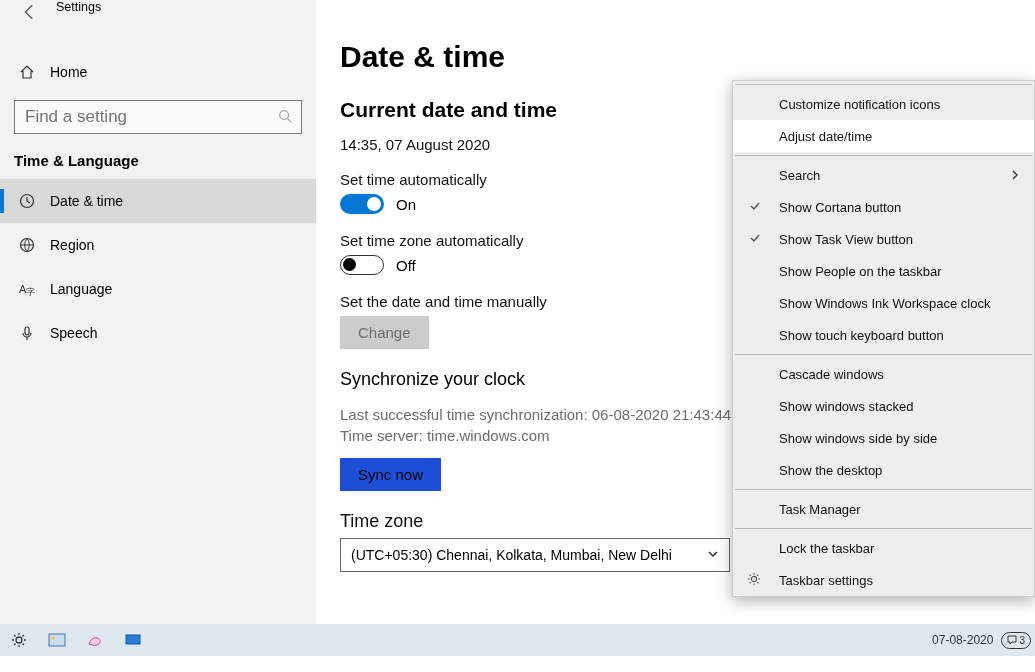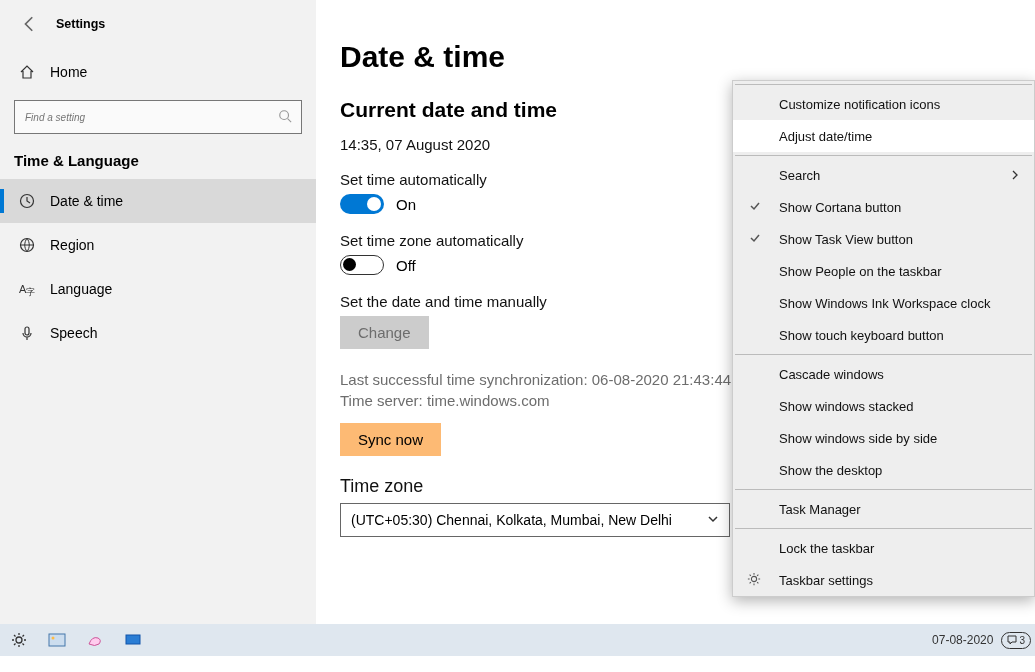--- a/index.html
+++ b/index.html
@@ -1,26 +1,26 @@
 <!DOCTYPE html>
 <html><head>
 <meta charset="utf-8">
 <style>
   * { box-sizing: border-box; margin: 0; padding: 0; }
   body { font-family: "Segoe UI", Arial, sans-serif; font-size: 14px; color: #000; background: #fff; width: 1035px; height: 672px; overflow: hidden; position: relative; }
 
   
   .sidebar { position: absolute; left: 0; top: 0; width: 316px; height: 640px; background: #f2f2f2; }
-  .top-row { display: flex; align-items: center; height: 48px; padding-left: 18px; font-weight: bold; }
+  .top-row { display: flex; align-items: flex-start; height: 48px; padding-left: 18px; }
   .back-btn { width: 24px; height: 24px; display:flex;align-items:center;justify-content:center; }
   .app-title { font-size: 12.5px; margin-left: 14px; }
   .home-row { display:flex; align-items:center; height:40px; padding-left:18px; margin-top: 4px;}
   .home-row .lab { margin-left: 14px; }
   .search-wrap { margin: 8px 14px 10px 14px; position:relative; }
-  .search-inp { width:100%; height:34px; border:1px solid #777; background:#fafafa; padding:0 32px 0 10px; font-size:10px; outline:none;font-style:italic;}
+  .search-inp { width:100%; height:34px; border:1px solid #777; background:#fafafa; padding:0 32px 0 10px; font-size:17px; outline:none;}
   .search-icn { position:absolute; right:10px; top:9px; opacity:.6;}
   .cat-head { padding: 8px 14px 10px 14px; font-weight:600; font-size:15px;}
   .nav-item { display:flex; align-items:center; height:44px; padding-left:18px; position:relative; cursor:default;}
   .nav-item.active { background:#d9d9d9; }
   .nav-item.active::before { content:""; position:absolute; left:0; top:10px; bottom:10px; width:4px; background:#0078d4; }
   .nav-item .lab { margin-left:14px; }
   .icn { width:18px; height:18px; display:inline-flex; align-items:center; justify-content:center; color:#333;}
 
   
   .main { position:absolute; left:340px; top:0; right:0; height:640px; padding-top:40px; }
@@ -145,23 +145,24 @@
           <div class="knob"></div>
         </div>
       <span class="toglab">Off</span>
     </div>
 
     <div class="lbl">Set the date and time manually</div>
     <button class="btn disabled">Change</button>
   </div>
 
   <div class="section" style="margin-top:18px;">
+    <div class="h2" style="font-size:18px;font-weight:400;">Synchronize your clock</div>
     <div class="gray">Last successful time synchronization: 06-08-2020 21:43:44</div>
     <div class="gray" style="margin-bottom:12px;">Time server: time.windows.com</div>
-    <button class="btn" style="background:#fdba74;color:#000;">Sync now</button>
+    <button class="btn" style="background:#1d4ed8;color:#000;">Sync now</button>
   </div>
 
   <div class="section" style="margin-top:18px;">
     <div class="lbl" style="font-size:18px;">Time zone</div>
     <div class="select">
       <span>(UTC+05:30) Chennai, Kolkata, Mumbai, New Delhi</span>
       <span><svg width="12" height="12" viewBox="0 0 12 12">
             <path d="M2 4 L6 8 L10 4" stroke="#333" fill="none" stroke-width="1.5"></path>
           </svg></span>
     </div>

